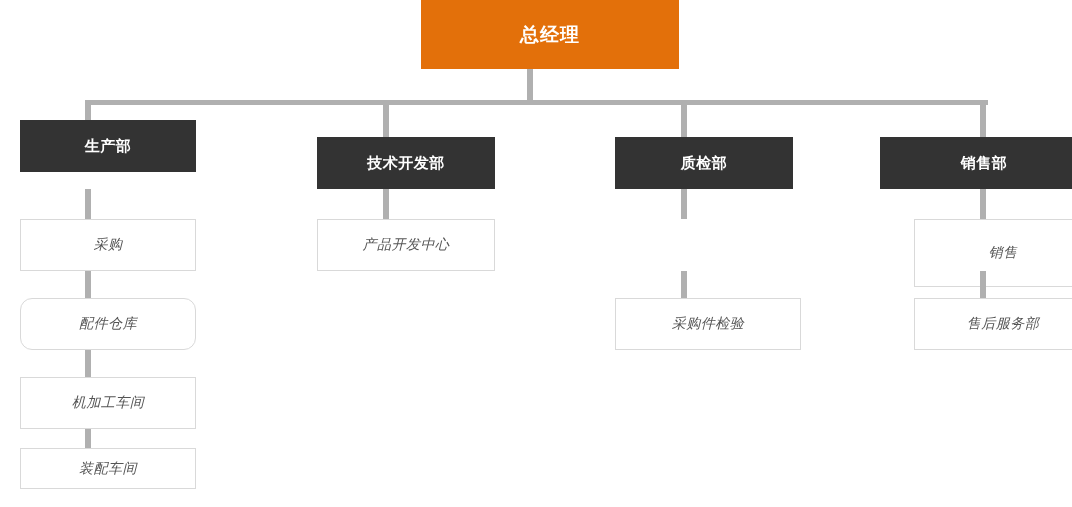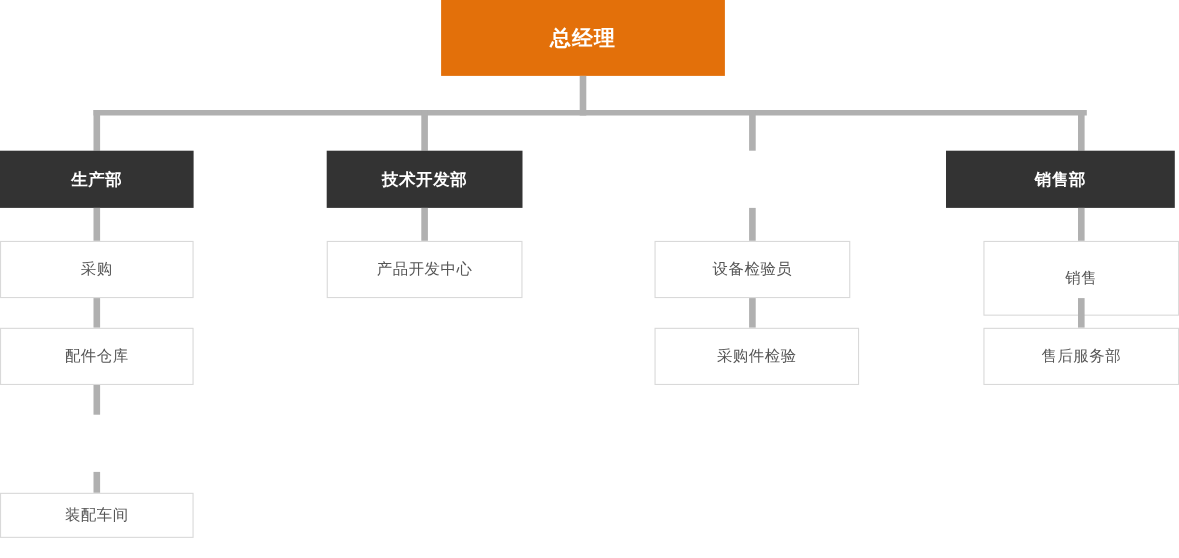--- a/index.html
+++ b/index.html
@@ -28,20 +28,21 @@
   .conn-h { height: 5px; }
 
   
   .node {
     position: absolute;
     box-sizing: border-box;
     display: flex;
     align-items: center;
     justify-content: center;
     text-align: center;
+    margin-left: 20px;
   }
 
   .node-root {
     background: #e3700a;
     color: #ffffff;
     font-size: 19px;
     font-weight: bold;
     letter-spacing: 1px;
   }
 
@@ -52,76 +53,80 @@
     font-weight: bold;
     letter-spacing: 0.5px;
   }
 
   .node-sub {
     background: #ffffff;
     border: 1px solid #d9d9d9;
     color: #555555;
     font-size: 14px;
     letter-spacing: 0.5px;
+    font-style: italic;
   }
 </style>
 </head>
 <body>
 
 <div id="chart">
 
   <div class="node node-root" style="left:401px; top:0px; width:258px; height:69px;">
     <span>总经理</span>
   </div>
 
   <div class="conn conn-v" style="left:527px; top:69px; width:6px; height:36px;"></div>
 
   <div class="conn conn-h" style="left:85px; top:100px; width:903px; height:5px;"></div>
 
   <div class="conn conn-v" style="left:85px; top:100px; width:6px; height:37px;"></div>
 
-  <div class="node node-dept" style="left:0px; top:137px; width:176px; height:52px;">
+  <div class="node node-dept" style="left:0px; top:120px; width:176px; height:52px;">
     <span>生产部</span>
   </div>
 
   <div class="conn conn-v" style="left:85px; top:189px; width:6px; height:30px;"></div>
   <div class="node node-sub" style="left:0px; top:219px; width:176px; height:52px;">
     <span>采购</span>
   </div>
 
   <div class="conn conn-v" style="left:85px; top:271px; width:6px; height:27px;"></div>
-  <div class="node node-sub" style="left:0px; top:298px; width:176px; height:52px;">
+  <div class="node node-sub" style="left:0px; top:298px; width:176px; height:52px;border-radius:12px;">
     <span>配件仓库</span>
   </div>
 
   <div class="conn conn-v" style="left:85px; top:350px; width:6px; height:27px;"></div>
+  <div class="node node-sub" style="left:0px; top:377px; width:176px; height:52px;">
+    <span>机加工车间</span>
+  </div>
 
   <div class="conn conn-v" style="left:85px; top:429px; width:6px; height:27px;"></div>
   <div class="node node-sub" style="left:0px; top:448px; width:176px; height:41px;">
     <span>装配车间</span>
   </div>
 
   <div class="conn conn-v" style="left:383px; top:100px; width:6px; height:37px;"></div>
 
   <div class="node node-dept" style="left:297px; top:137px; width:178px; height:52px;justify-content:center;">
     <span>技术开发部</span>
   </div>
 
   <div class="conn conn-v" style="left:383px; top:189px; width:6px; height:30px;"></div>
   <div class="node node-sub" style="left:297px; top:219px; width:178px; height:52px;">
     <span>产品开发中心</span>
   </div>
 
   <div class="conn conn-v" style="left:681px; top:100px; width:6px; height:37px;"></div>
 
+  <div class="node node-dept" style="left:595px; top:137px; width:178px; height:52px;">
+    <span>质检部</span>
+  </div>
 
   <div class="conn conn-v" style="left:681px; top:189px; width:6px; height:30px;"></div>
-  <div class="node node-sub" style="left:595px; top:219px; width:178px; height:52px;">
-    <span>设备检验员</span>
-  </div>
 
   <div class="conn conn-v" style="left:681px; top:271px; width:6px; height:27px;"></div>
   <div class="node node-sub" style="left:595px; top:298px; width:186px; height:52px;">
     <span>采购件检验</span>
   </div>
 
   <div class="conn conn-v" style="left:980px; top:100px; width:6px; height:37px;"></div>
 
   <div class="node node-dept" style="left:860px; top:137px; width:208px; height:52px;">
     <span>销售部</span>

